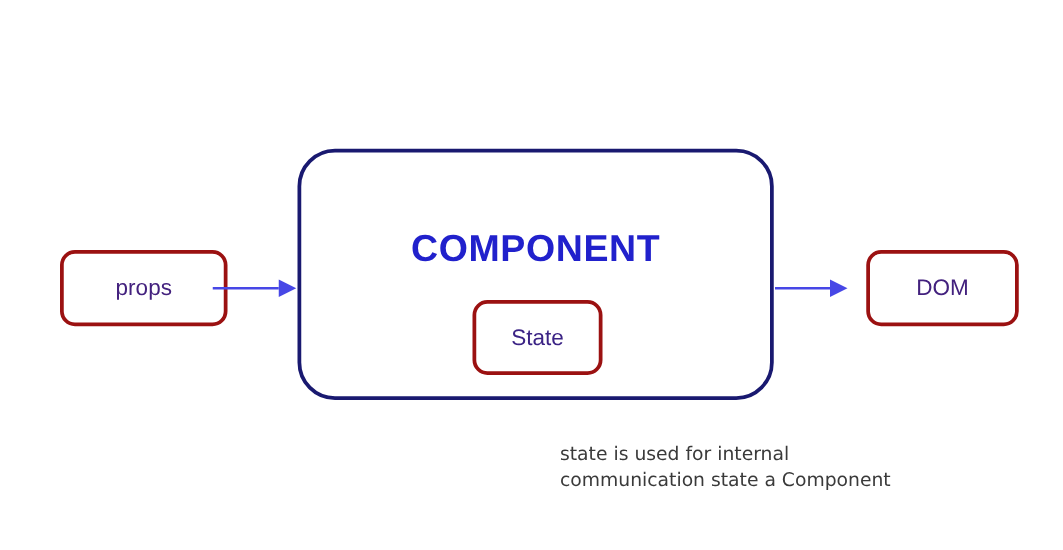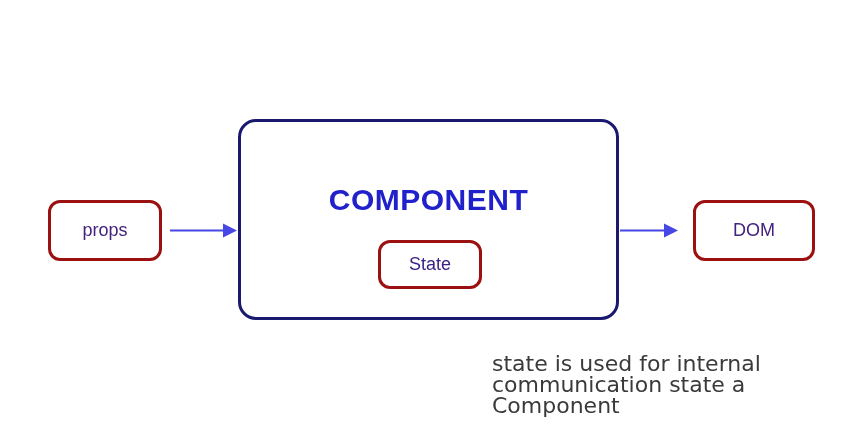--- a/index.html
+++ b/index.html
@@ -22,21 +22,21 @@
     display: flex;
     align-items: center;
     justify-content: center;
   }
   .component-box {
     left: 238px;
     top: 119px;
     width: 381px;
     height: 201px;
     border: 3px solid #191970;
-    border-radius: 18px;
+    border-radius: 30px;
   }
   .component-title {
     position: absolute;
     left: 0;
     right: 0;
     top: 61px;
     text-align: center;
     font-size: 30px;
     font-weight: bold;
     color: #2121cc;
@@ -44,36 +44,36 @@
   }
   .node {
     border: 3px solid #9b1111;
     border-radius: 12px;
     font-size: 18px;
     color: #43217e;
   }
   .props-box {
     left: 48px;
     top: 200px;
-    width: 114px;
+    width: 134px;
     height: 61px;
   }
   .dom-box {
     left: 693px;
     top: 200px;
     width: 122px;
     height: 61px;
   }
   .state-box {
     position: absolute;
     box-sizing: border-box;
     left: 137px;
     top: 118px;
     width: 104px;
-    height: 49px;
+    height: 60px;
     background: #ffffff;
     border: 3px solid #9b1111;
     border-radius: 12px;
     display: flex;
     align-items: center;
     justify-content: center;
     font-size: 18px;
     color: #3b2385;
   }
   .arrow {
@@ -87,24 +87,23 @@
   }
   .arrow-right {
     left: 620px;
     width: 59px;
   }
   .caption {
     position: absolute;
     left: 448px;
     top: 353px;
     font-family: "DejaVu Sans", sans-serif;
-    font-size: 22px;
+    font-size: 15px;
     line-height: 21px;
     color: #3a3a3a;
-    margin-left: 44px;
   }
 </style>
 </head>
 <body>
 
 <div class="canvas">
 
   <div class="box node props-box">
     <span>props</span>
   </div>

